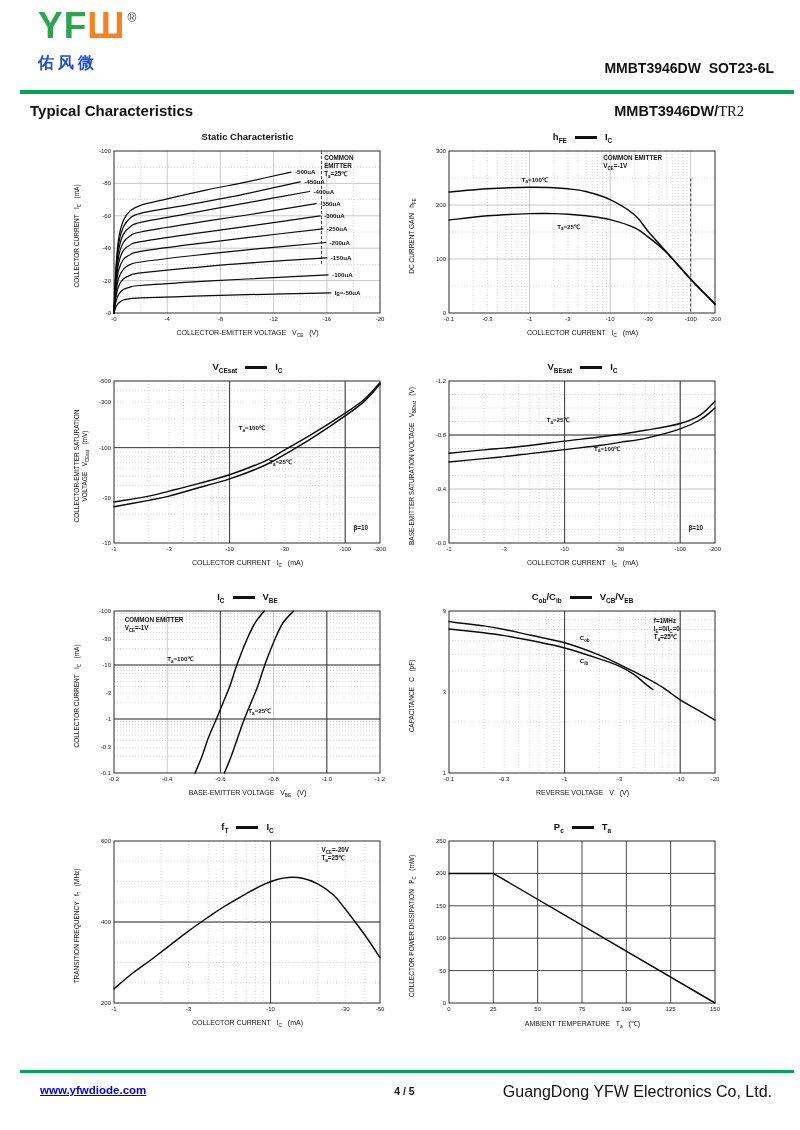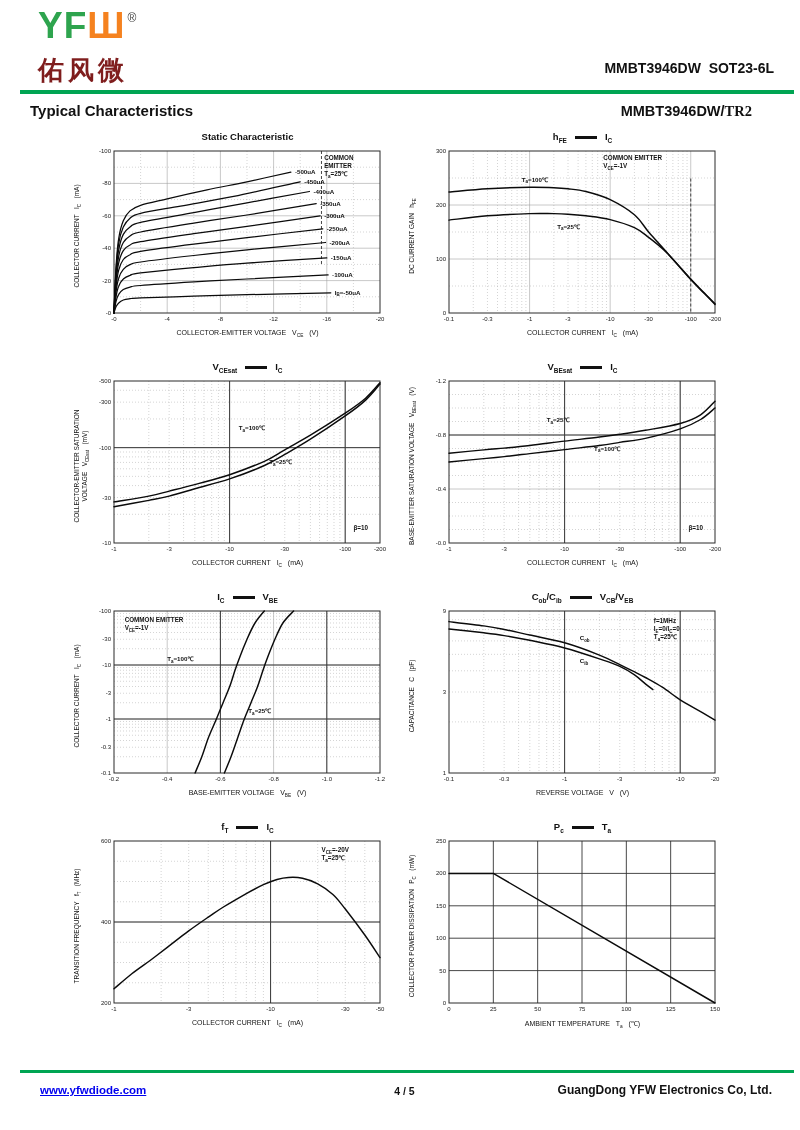--- a/index.html
+++ b/index.html
@@ -2,43 +2,43 @@
 <html><head>
 <meta charset="utf-8">
 <style>
   html,body{margin:0;padding:0;background:#eee;}
   .page{width:800px;height:1130px;background:#fff;position:relative;margin:0 auto;
         font-family:"Liberation Sans",sans-serif;color:#111;overflow:hidden;}
   .logo-block{position:absolute;left:38px;top:8px;}
   .logo-en{font-weight:bold;font-size:37px;line-height:36px;letter-spacing:1px;color:#2ea44e;}
   .logo-w{color:#f5821f;}
   .reg{font-size:12px;font-weight:normal;color:#444;position:relative;top:-16px;left:2px;}
-  .logo-cn{font-size:26px;font-weight:bold;letter-spacing:4px;color:#7f1d1d;margin-top:1px;}
+  .logo-cn{font-size:16px;font-weight:bold;letter-spacing:4px;color:#1d4ed8;margin-top:1px;}
   .part-title{position:absolute;top:60px;right:26px;font-size:14px;font-weight:bold;white-space:pre;}
   .green-rule{position:absolute;top:90px;left:20px;right:6px;height:4px;background:#00a553;}
-  .subheader{position:absolute;top:100px;left:0;right:8px;height:24px;}
+  .subheader{position:absolute;top:100px;left:0;right:16px;height:24px;}
   .section-title{position:absolute;left:30px;top:2px;font-size:15px;font-weight:bold;}
   .part-sub{position:absolute;right:40px;top:3px;font-size:14.5px;font-weight:bold;}
-  .part-sub .tr2{font-family:"Liberation Serif",serif;font-weight:bold;text-align:right;}
+  .part-sub .tr2{font-family:"Liberation Serif",serif;font-weight:normal;text-align:right;}
   .charts-grid{position:absolute;top:130px;left:70px;display:grid;
                grid-template-columns:325px 325px;column-gap:10px;row-gap:6px;}
   .chart{width:325px;height:224px;position:relative;}
   .chart-title{text-align:center;padding-left:30px;font-size:9.5px;font-weight:bold;height:13px;line-height:13px;white-space:pre;}
   .dashline{display:inline-block;width:22px;height:3px;background:#111;margin:0 8px;vertical-align:middle;}
   .plot-wrap{position:relative;width:325px;height:190px;}
   .plot-wrap svg{display:block;}
   .ylab{position:absolute;left:3px;top:170px;width:162px;font-size:6.5px;line-height:1.25;
         text-align:center;transform:rotate(-90deg);transform-origin:0 0;color:#111;}
   .xlab{text-align:center;padding-left:30px;font-size:7px;margin-top:-4px;color:#111;}
   sub{font-size:68%;}
   .footer-rule{position:absolute;top:1070px;left:20px;right:6px;height:3px;background:#00a553;}
   .footer-row{position:absolute;top:1082px;left:0;right:0;height:20px;}
   .website{position:absolute;left:40px;top:2px;font-size:11.5px;font-weight:bold;color:#0000ee;text-decoration:underline;}
   .page-num{position:absolute;left:0;right:0;text-align:center;top:3px;font-size:10.5px;font-weight:bold;padding-left:9px;}
-  .company{position:absolute;right:28px;top:1px;font-size:12px;font-weight:bold;}
+  .company{position:absolute;right:28px;top:1px;font-size:16px;font-weight:normal;}
 </style>
 </head>
 <body>
 
 <div class="page">
 
   <div class="logo-block">
     <div class="logo-en"><span>YF</span><span class="logo-w">Ш</span><span class="reg">®</span></div>
     <div class="logo-cn">佑风微</div>
   </div>

